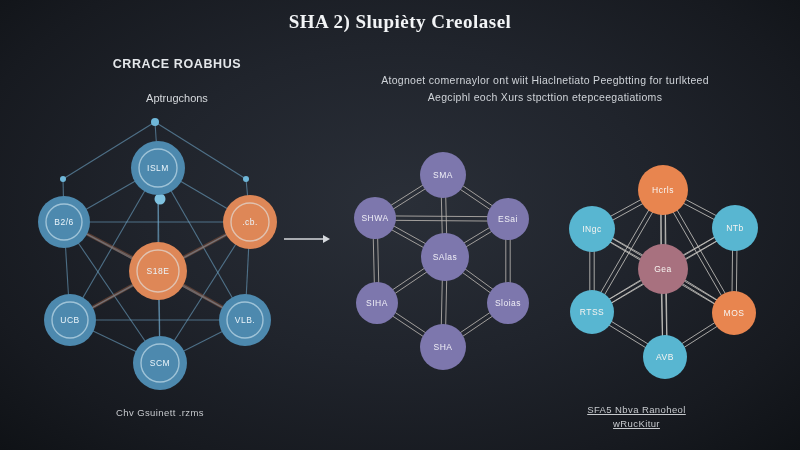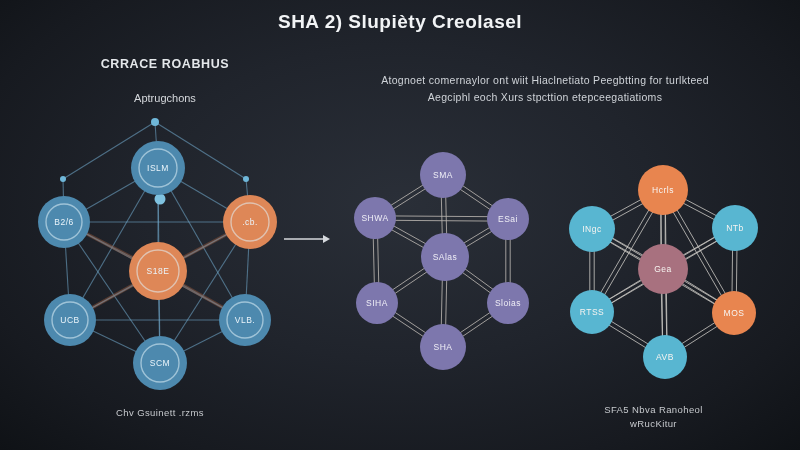--- a/index.html
+++ b/index.html
@@ -3,30 +3,30 @@
 <meta charset="utf-8">
 <style>
   html,body{margin:0;padding:0;}
   #stage{
     position:relative;width:800px;height:450px;overflow:hidden;
     background:radial-gradient(ellipse at 50% 45%, #2a2f38 0%, #20242c 45%, #171a20 78%, #0f1216 100%);
     font-family:"Liberation Sans", sans-serif;
     -webkit-font-smoothing:antialiased;
   }
   .txt{position:absolute;color:#e8eaec;text-align:center;}
-  #page-title{left:0;top:11px;width:800px;font-size:19px;font-weight:bold;letter-spacing:0.5px;color:#f2f4f6;}
-  #left-heading{left:60px;top:57px;width:210px;}
+  #page-title{left:0;top:11px;width:800px;font-size:19px;font-weight:bold;letter-spacing:0.5px;color:#f2f4f6;font-family:Liberation Serif, serif;}
+  #left-heading{left:72px;top:57px;width:210px;}
   #left-heading .h1{font-size:12.5px;font-weight:bold;letter-spacing:0.6px;color:#e4e7ea;}
   #left-heading .h2{font-size:11px;margin-top:21px;color:#d6d9dd;}
   #right-heading{left:330px;top:72px;width:430px;}
   #right-heading .p{font-size:10.5px;line-height:1.65;color:#cfd3d8;letter-spacing:0.3px;}
   .caption{font-size:9.5px;line-height:1.5;color:#c6c9cd;letter-spacing:0.4px;}
   #caption-left{left:40px;top:406px;width:240px;}
   #caption-middle{left:360px;top:406px;width:175px;}
-  #caption-right{left:561px;top:403px;width:185px;}
+  #caption-right{left:544px;top:403px;width:185px;text-decoration:underline;}
   #net-svg{position:absolute;left:0;top:0;}
 </style>
 </head>
 <body>
 
 <div id="stage">
 
   <div id="page-title" class="txt">SHA 2) Slupièty Creolasel</div>
 
   <div id="left-heading" class="txt">

